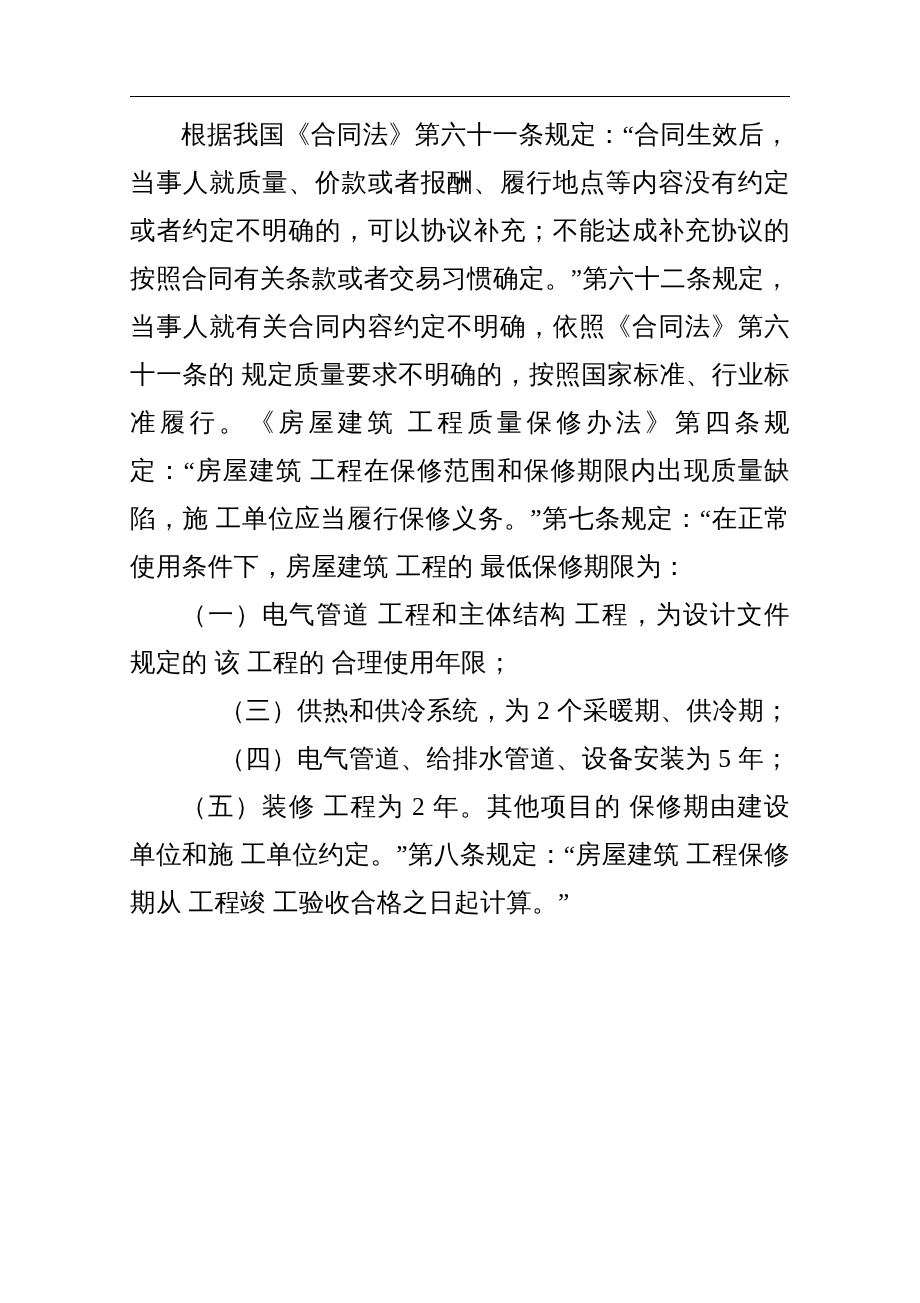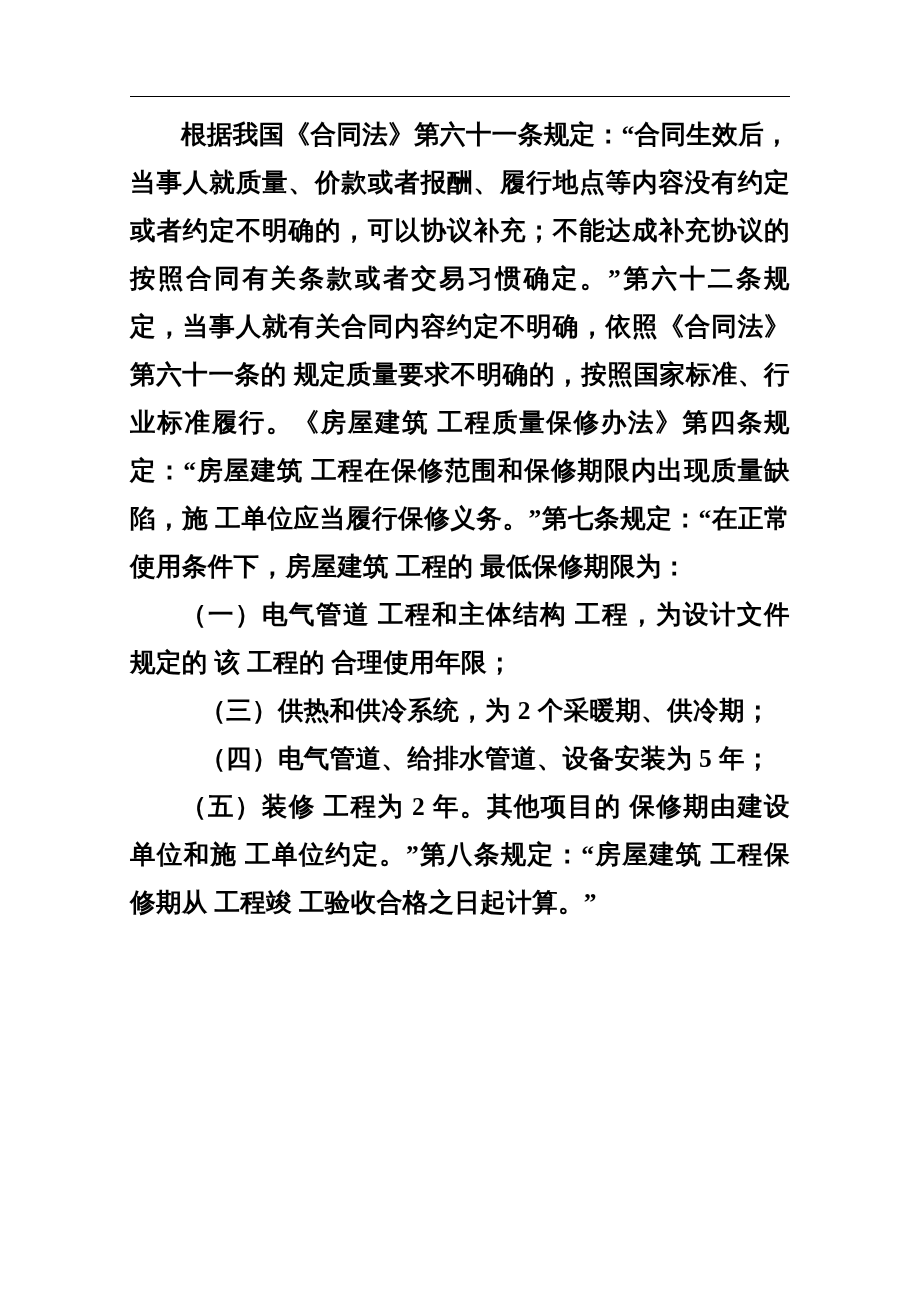--- a/index.html
+++ b/index.html
@@ -20,42 +20,41 @@
     height: 1303px;
     box-sizing: border-box;
     padding: 0;
     background: #ffffff;
   }
   .content {
     position: absolute;
     left: 130px;
     top: 96px;
     width: 660px;
-    font-weight: bold;
   }
   .top-rule {
     width: 660px;
     height: 0;
     border-top: 1.5px solid #000000;
     margin: 0 0 14px 0;
   }
   p.para {
     margin: 0;
     font-size: 25.5px;
     line-height: 48px;
     letter-spacing: 0.4px;
     text-align: justify;
     text-justify: inter-character;
     font-family: "Liberation Serif", "DejaVu Serif", serif;
   }
   p.indent {
     text-indent: 2em;
   }
   p.tight {
-    text-align: center;
+    text-align: right;
   }
 </style>
 </head>
 <body>
 
 <div class="page">
   <div class="content">
     <div class="top-rule"></div>
 
     <p class="para indent">根据我国《合同法》第六十一条规定：“合同生效后，当事人就质量、价款或者报酬、履行地点等内容没有约定或者约定不明确的，可以协议补充；不能达成补充协议的 按照合同有关条款或者交易习惯确定。”第六十二条规定，当事人就有关合同内容约定不明确，依照《合同法》第六十一条的 规定质量要求不明确的，按照国家标准、行业标准履行。《房屋建筑 工程质量保修办法》第四条规定：“房屋建筑 工程在保修范围和保修期限内出现质量缺陷，施 工单位应当履行保修义务。”第七条规定：“在正常使用条件下，房屋建筑 工程的 最低保修期限为：</p>

